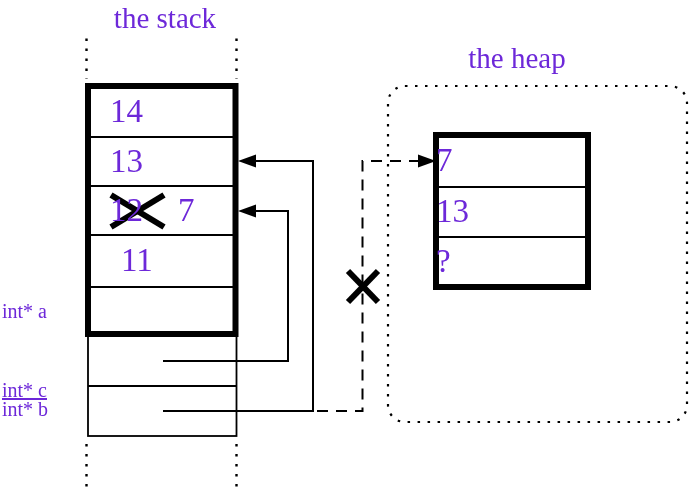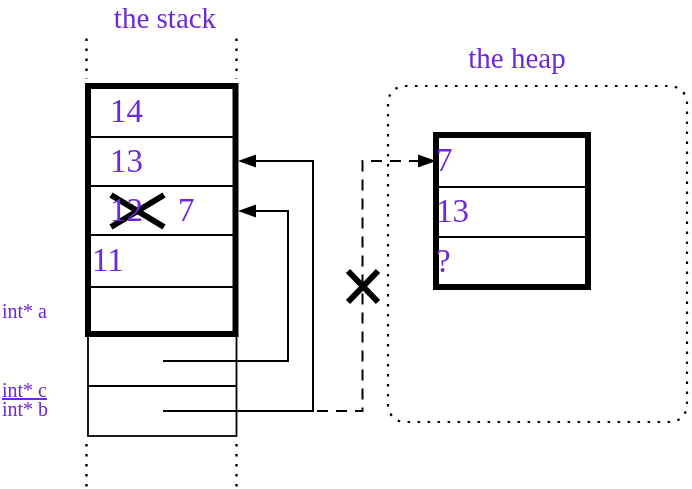--- a/index.html
+++ b/index.html
@@ -66,21 +66,21 @@
     </g>
   </svg>
 
   <div class="txt title" style="left:90px; top:2px; width:150px;">the stack</div>
   <div class="txt title" style="left:442px; top:2px; width:150px;margin-top:40px;">the heap</div>
 
   <div class="txt cellnum" style="left:110px; top:86px;  width:62px; height:50px; line-height:50px;">14</div>
   <div class="txt cellnum" style="left:110px; top:136px; width:62px; height:50px; line-height:50px;">13</div>
   <div class="txt cellnum" style="left:110px; top:185px; width:62px; height:51px; line-height:50px;">12</div>
   <div class="txt cellnum" style="left:178px; top:185px; width:30px; height:50px; line-height:50px;">7</div>
-  <div class="txt cellnum" style="left:92px; top:235px; width:62px; height:46px; line-height:50px;">11</div>
+  <div class="txt cellnum" style="left:121px; top:235px; width:62px; height:46px; line-height:50px;">11</div>
 
   <div class="txt cellnum" style="left:436px; top:135px; width:152px; height:51px; line-height:51px;">7</div>
   <div class="txt cellnum" style="left:436px; top:186px; width:152px; height:51px; line-height:51px;">13</div>
   <div class="txt cellnum" style="left:436px; top:236px; width:152px; height:51px; line-height:51px;">?</div>
 
   <div class="txt ptrlabel" style="left:2px; top:297px; height:28px; line-height:28px;">int* a</div>
   <div class="txt ptrlabel" style="left:2px; top:347px; height:28px; line-height:28px;margin-top:48px;">int* b</div>
   <div class="txt ptrlabel" style="left:2px; top:376px; height:28px; line-height:28px;text-decoration:underline;">int* c</div>
 
 </div>

